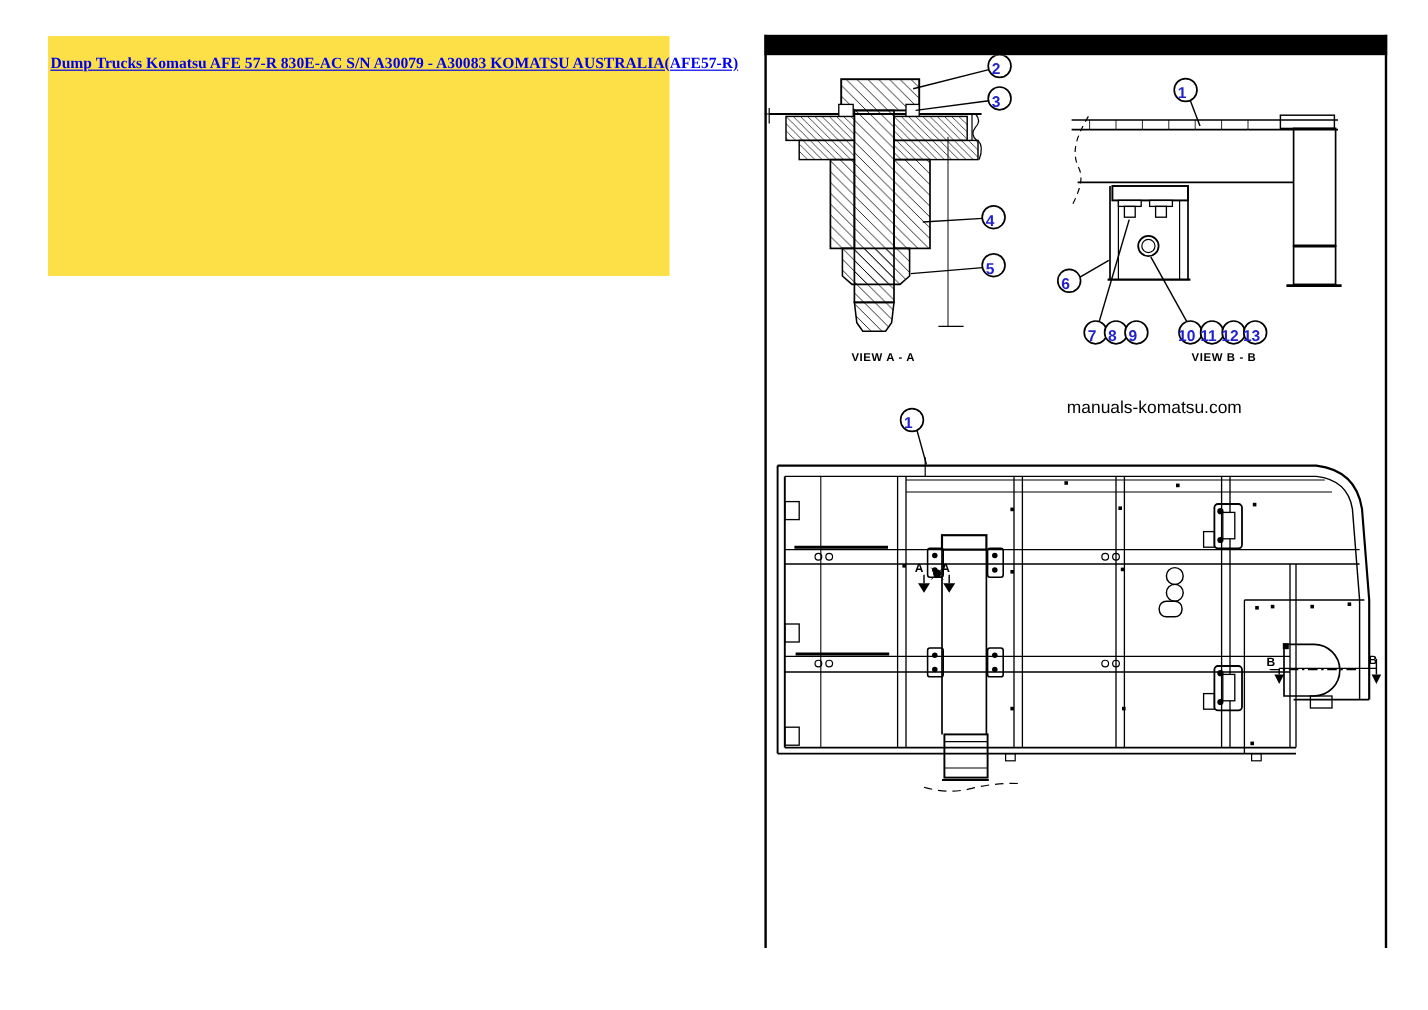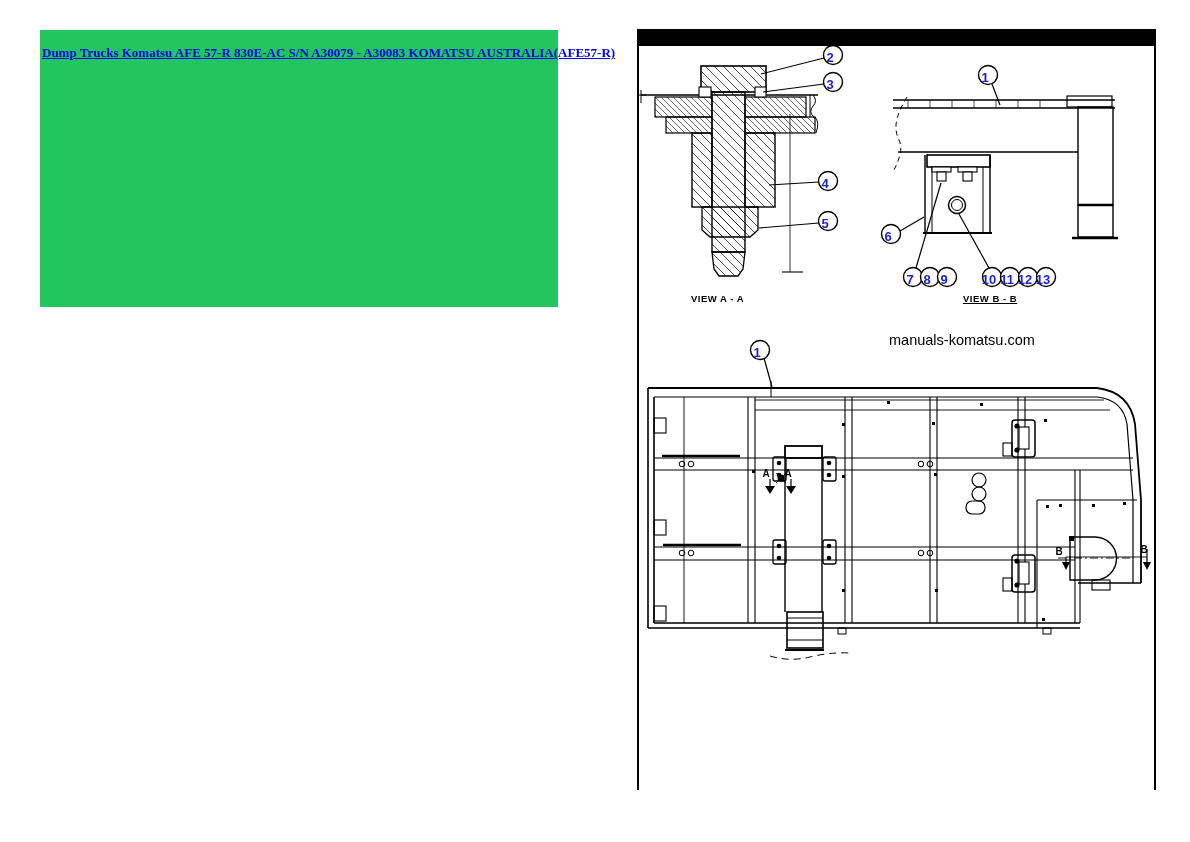--- a/index.html
+++ b/index.html
@@ -1,31 +1,31 @@
 <!DOCTYPE html>
 <html><head>
 <meta charset="utf-8">
 <style>
   html,body{margin:0;padding:0;background:#fff;}
   #page{position:relative;width:1190px;height:842px;background:#fff;overflow:hidden;
         font-family:"Liberation Sans",sans-serif;}
   
-  #link-panel{position:absolute;left:40px;top:30px;width:518px;height:277px;background:#22c55e;}
+  #link-panel{position:absolute;left:40px;top:30px;width:518px;height:200px;background:#fde047;}
   #link-panel a{display:block;margin:15px 0 0 2px;font-family:"Liberation Serif",serif;
         font-weight:bold;font-size:13px;line-height:15px;color:#0000EE;text-decoration:underline;
         white-space:nowrap;}
   
   #diagram-panel{position:absolute;left:637px;top:29px;width:519px;height:761px;
         border-left:2px solid #000;border-right:2px solid #000;box-sizing:border-box;}
   #diagram-header{position:absolute;left:-2px;top:0;width:519px;height:17px;background:#000;}
   #drawing-svg{position:absolute;left:-2px;top:17px;width:519px;height:744px;}
   .view-label{position:absolute;font-weight:bold;font-size:9.5px;color:#000;
-        width:90px;text-align:left;letter-spacing:0.5px;}
+        width:90px;text-align:center;letter-spacing:0.5px;}
   #view-a-label{left:52px;top:264px;}
-  #view-b-label{left:324px;top:264px;text-decoration:underline;}
+  #view-b-label{left:336px;top:264px;}
   #watermark{position:absolute;left:250px;top:303px;font-size:14.5px;color:#000000;}
   
   .ln{stroke:#000;fill:none;}
   .callout-num{font:bold 13px "Liberation Sans",sans-serif;fill:#2222CC;}
   .section-letter{font:bold 10px "Liberation Sans",sans-serif;fill:#000;text-anchor:middle;}
 </style>
 </head>
 <body>
 
 <div id="page">

